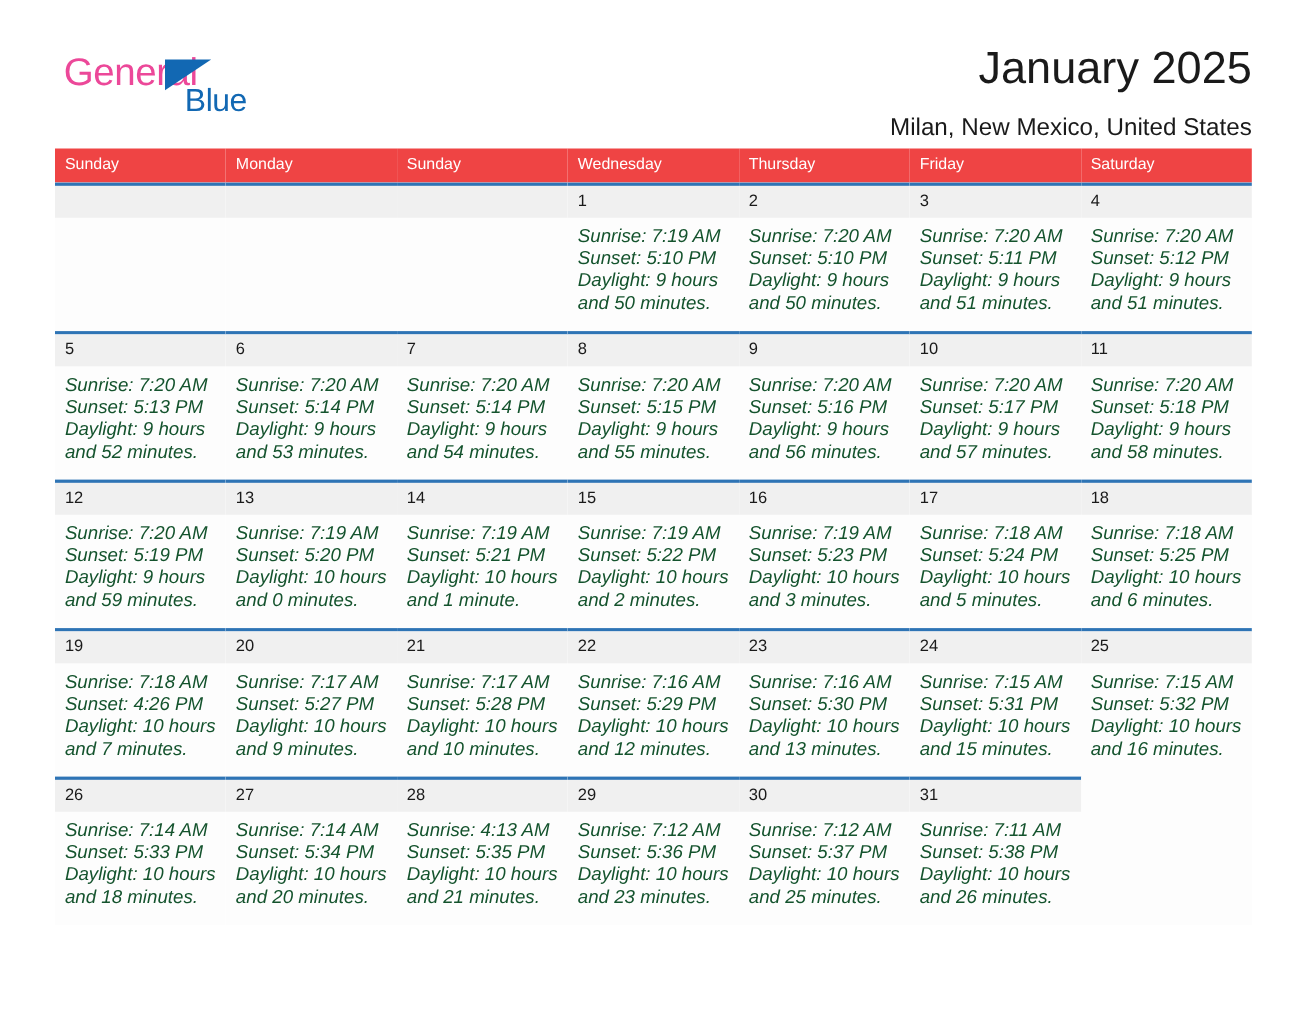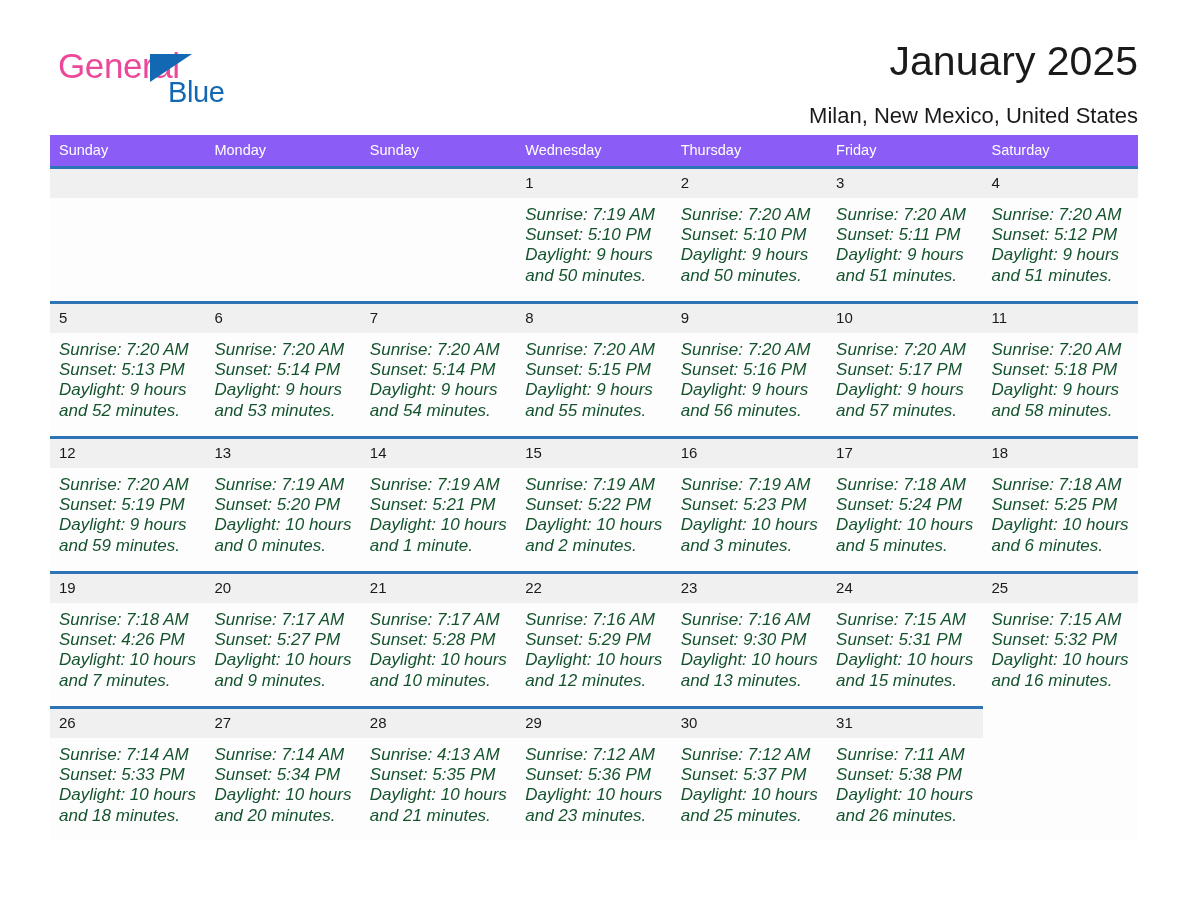--- a/index.html
+++ b/index.html
@@ -89,21 +89,21 @@
   
   .calendar {
     margin-top: 15px;
     width: 1088px;
     border-collapse: collapse;
     table-layout: fixed;
   }
   .calendar col { width: 155.43px; }
 
   thead th {
-    background: #8b5cf6;
+    background: #ef4444;
     color: #ffffff;
     font-size: 14.5px;
     font-weight: normal;
     text-align: left;
     padding: 7px 0 8px 9px;
     height: 16px;
     border: none;
   }
 
   tbody tr.week { height: 135px; }
@@ -454,21 +454,21 @@
                 <div>Daylight: 10 hours</div>
                 <div>and 12 minutes.</div>
               </div>
             </div>
           </td>
           <td class="day">
             <div class="inner">
               <div class="daynum">23</div>
               <div class="details">
                 <div>Sunrise: 7:16 AM</div>
-                <div>Sunset: 9:30 PM</div>
+                <div>Sunset: 5:30 PM</div>
                 <div>Daylight: 10 hours</div>
                 <div>and 13 minutes.</div>
               </div>
             </div>
           </td>
           <td class="day">
             <div class="inner">
               <div class="daynum">24</div>
               <div class="details">
                 <div>Sunrise: 7:15 AM</div>

